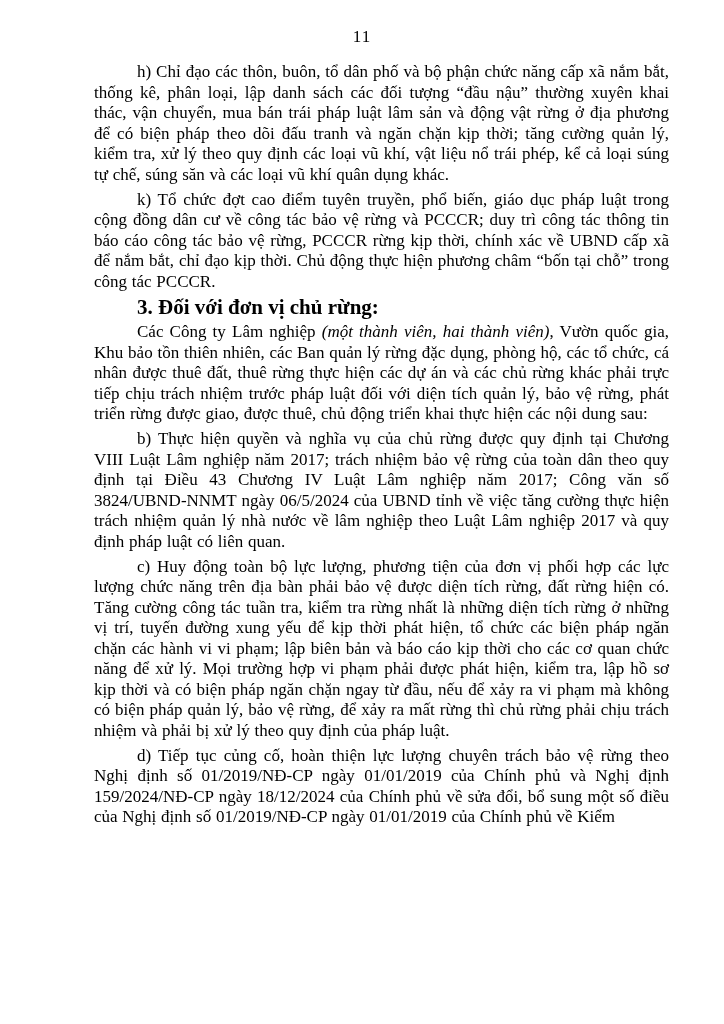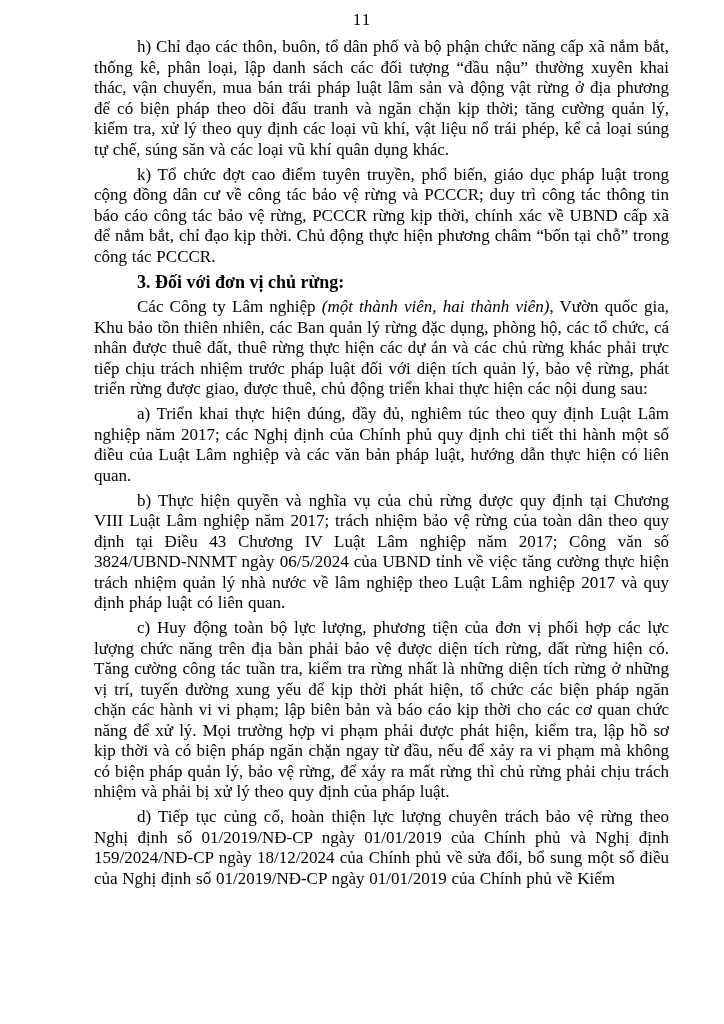--- a/index.html
+++ b/index.html
@@ -10,46 +10,46 @@
   .page {
     position: relative;
     width: 724px;
     height: 1024px;
     background: #ffffff;
     overflow: hidden;
     font-family: "Liberation Serif", "DejaVu Serif", serif;
     color: #000000;
   }
   .page-number {
-    padding-top: 10px;
+    padding-top: 27px;
     text-align: center;
     font-size: 17px;
     line-height: 20px;
     letter-spacing: 1px;
   }
   .content {
-    margin-top: 7px;
+    margin-top: 15px;
     padding-left: 94px;
     padding-right: 55px; 
   }
   .para {
     margin: 4.5px 0 0 0;
     font-size: 17px;
     line-height: 20.5px;
     text-align: justify;
     text-indent: 43px;
     hyphens: none;
     word-spacing: 0.5px;
   }
   .para:first-child {
     margin-top: 0;
   }
   .heading {
     margin: 5px 0 0 0;
-    font-size: 18px;
+    font-size: 21px;
     line-height: 20.5px;
     font-weight: bold;
     text-indent: 43px;
   }
   .italic-seg {
   }
 </style>
 </head>
 <body>
 
@@ -59,21 +59,20 @@
   <main class="content">
     <p class="para">h) Chỉ đạo các thôn, buôn, tổ dân phố và bộ phận chức năng cấp xã nắm bắt, thống kê, phân loại, lập danh sách các đối tượng “đầu nậu” thường xuyên khai thác, vận chuyển, mua bán trái pháp luật lâm sản và động vật rừng ở địa phương để có biện pháp theo dõi đấu tranh và ngăn chặn kịp thời; tăng cường quản lý, kiểm tra, xử lý theo quy định các loại vũ khí, vật liệu nổ trái phép, kể cả loại súng tự chế, súng săn và các loại vũ khí quân dụng khác.</p>
 
 
     <p class="para">k) Tổ chức đợt cao điểm tuyên truyền, phổ biến, giáo dục pháp luật trong cộng đồng dân cư về công tác bảo vệ rừng và PCCCR; duy trì công tác thông tin báo cáo công tác bảo vệ rừng, PCCCR rừng kịp thời, chính xác về UBND cấp xã để nắm bắt, chỉ đạo kịp thời. Chủ động thực hiện phương châm “bốn tại chỗ” trong công tác PCCCR.</p>
 
     <h3 class="heading">3. Đối với đơn vị chủ rừng:</h3>
 
     <p class="para"><span>Các Công ty Lâm nghiệp </span><em class="italic-seg">(một thành viên, hai thành viên)</em><span>, Vườn quốc gia, Khu bảo tồn thiên nhiên, các Ban quản lý rừng đặc dụng, phòng hộ, các tổ chức, cá nhân được thuê đất, thuê rừng thực hiện các dự án và các chủ rừng khác phải trực tiếp chịu trách nhiệm trước pháp luật đối với diện tích quản lý, bảo vệ rừng, phát triển rừng được giao, được thuê, chủ động triển khai thực hiện các nội dung sau:</span></p>
 
-    <p class="para">a) Triển khai thực hiện đúng, đầy đủ, nghiêm túc theo quy định Luật Lâm nghiệp năm 2017; các Nghị định của Chính phủ quy định chi tiết thi hành một số điều của Luật Lâm nghiệp và các văn bản pháp luật, hướng dẫn thực hiện có liên quan.</p>
 
     <p class="para">b) Thực hiện quyền và nghĩa vụ của chủ rừng được quy định tại Chương VIII Luật Lâm nghiệp năm 2017; trách nhiệm bảo vệ rừng của toàn dân theo quy định tại Điều 43 Chương IV Luật Lâm nghiệp năm 2017; Công văn số 3824/UBND-NNMT ngày 06/5/2024 của UBND tỉnh về việc tăng cường thực hiện trách nhiệm quản lý nhà nước về lâm nghiệp theo Luật Lâm nghiệp 2017 và quy định pháp luật có liên quan.</p>
 
     <p class="para">c) Huy động toàn bộ lực lượng, phương tiện của đơn vị phối hợp các lực lượng chức năng trên địa bàn phải bảo vệ được diện tích rừng, đất rừng hiện có. Tăng cường công tác tuần tra, kiểm tra rừng nhất là những diện tích rừng ở những vị trí, tuyến đường xung yếu để kịp thời phát hiện, tổ chức các biện pháp ngăn chặn các hành vi vi phạm; lập biên bản và báo cáo kịp thời cho các cơ quan chức năng để xử lý. Mọi trường hợp vi phạm phải được phát hiện, kiểm tra, lập hồ sơ kịp thời và có biện pháp ngăn chặn ngay từ đầu, nếu để xảy ra vi phạm mà không có biện pháp quản lý, bảo vệ rừng, để xảy ra mất rừng thì chủ rừng phải chịu trách nhiệm và phải bị xử lý theo quy định của pháp luật.</p>
 
     <p class="para">d) Tiếp tục củng cố, hoàn thiện lực lượng chuyên trách bảo vệ rừng theo Nghị định số 01/2019/NĐ-CP ngày 01/01/2019 của Chính phủ và Nghị định 159/2024/NĐ-CP ngày 18/12/2024 của Chính phủ về sửa đổi, bổ sung một số điều của Nghị định số 01/2019/NĐ-CP ngày 01/01/2019 của Chính phủ về Kiểm</p>
   </main>
 </div>
 
 </body></html>

